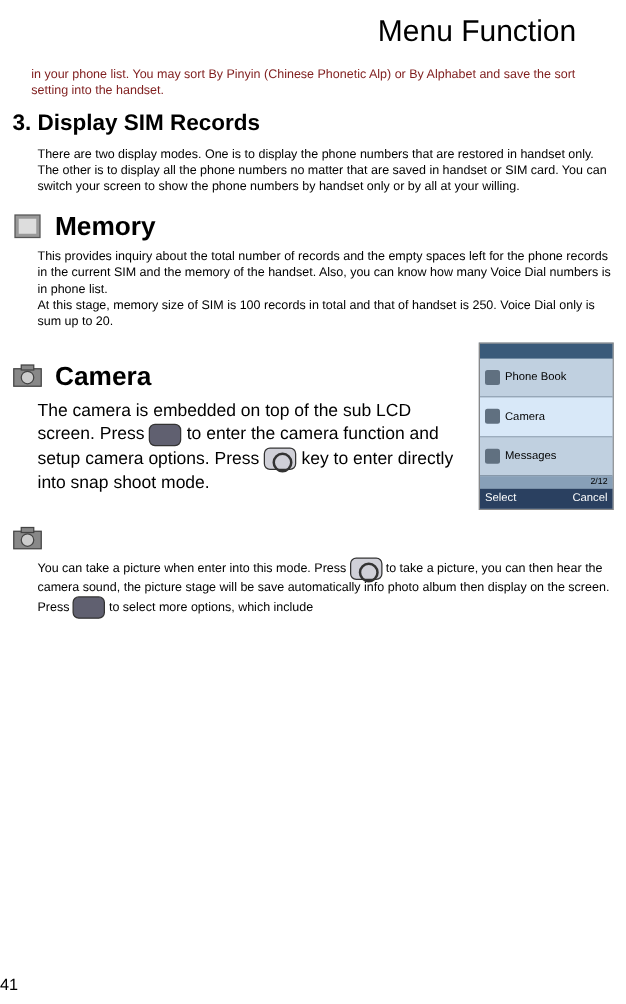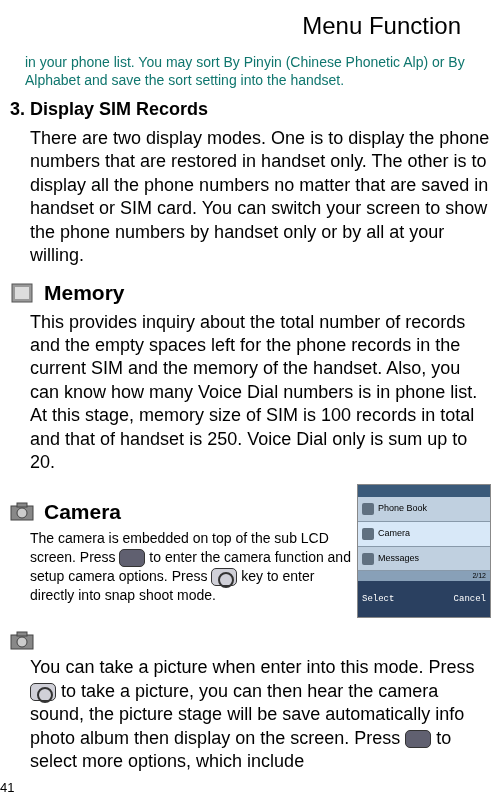--- a/index.html
+++ b/index.html
@@ -14,33 +14,33 @@
       color: black;
       position: relative;
     }
     .header-title {
       text-align: right;
       font-size: 24px;
       margin-bottom: 12px;
       padding-right: 30px;
     }
     .red-text {
-      color: #0f766e;
-      font-size: 14px;
+      color: #7f1d1d;
+      font-size: 10px;
       padding-left: 15px;
       margin-bottom: 8px;
     }
     .section-heading-3 {
       font-size: 18px;
       font-weight: bold;
       margin-bottom: 6px;
       margin-top: 4px;
     }
     .body-text {
-      font-size: 18px;
+      font-size: 10px;
       padding-left: 20px;
       margin-bottom: 10px;
     }
     .icon-heading {
       display: flex;
       align-items: center;
       margin-bottom: 4px;
       margin-top: 12px;
     }
     .section-icon {
@@ -58,21 +58,21 @@
     .camera-row {
       display: flex;
       align-items: center;
       margin-top: 6px;
     }
     .camera-left {
       flex: 1;
       padding-left: 20px;
     }
     .camera-screenshot {
-      width: 134px;
+      width: 108px;
       height: 134px;
       border: 1px solid #888;
       background: #b0c0d0;
       margin-left: 6px;
       display: flex;
       flex-direction: column;
       font-size: 9px;
     }
     .phone-status {
       height: 12px;
@@ -104,23 +104,22 @@
       padding-right: 4px;
       color: #000;
     }
     .phone-softkeys {
       height: 14px;
       background: #2a4060;
       display: flex;
       justify-content: space-between;
       color: white;
       align-items: center;
-      padding: 18px 4px;
+      padding: 8px 4px;
       font-size: 9px;
-      font-family: Liberation Mono, monospace;
     }
     .inline-key {
       display: inline-block;
       width: 26px;
       height: 18px;
       border: 1px solid #333;
       border-radius: 5px;
       background: #d0d0d8;
       vertical-align: middle;
       position: relative;

